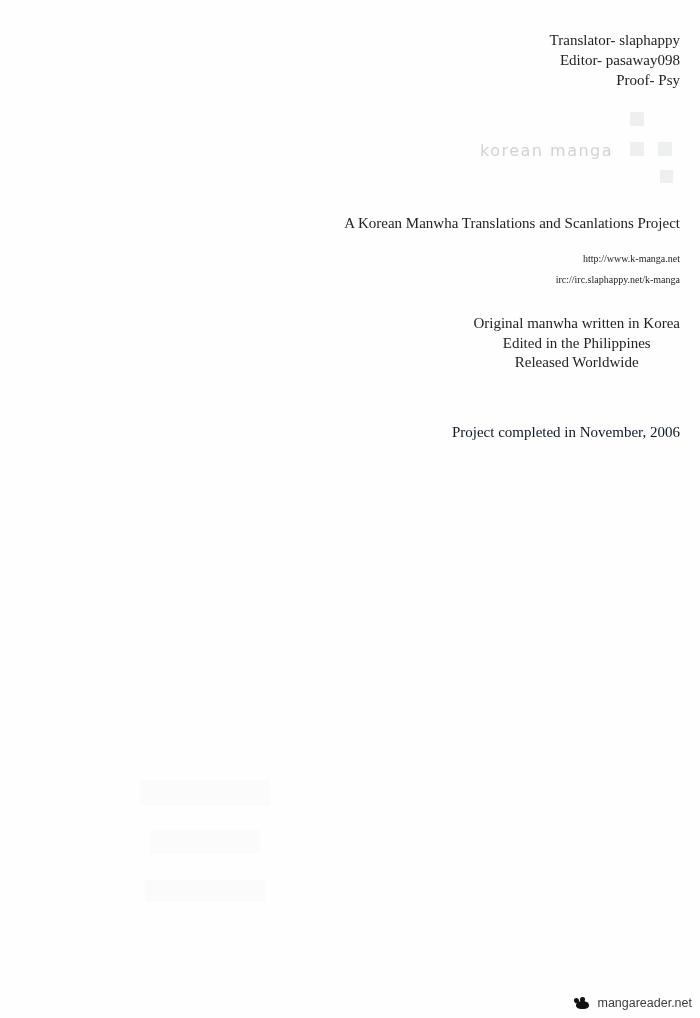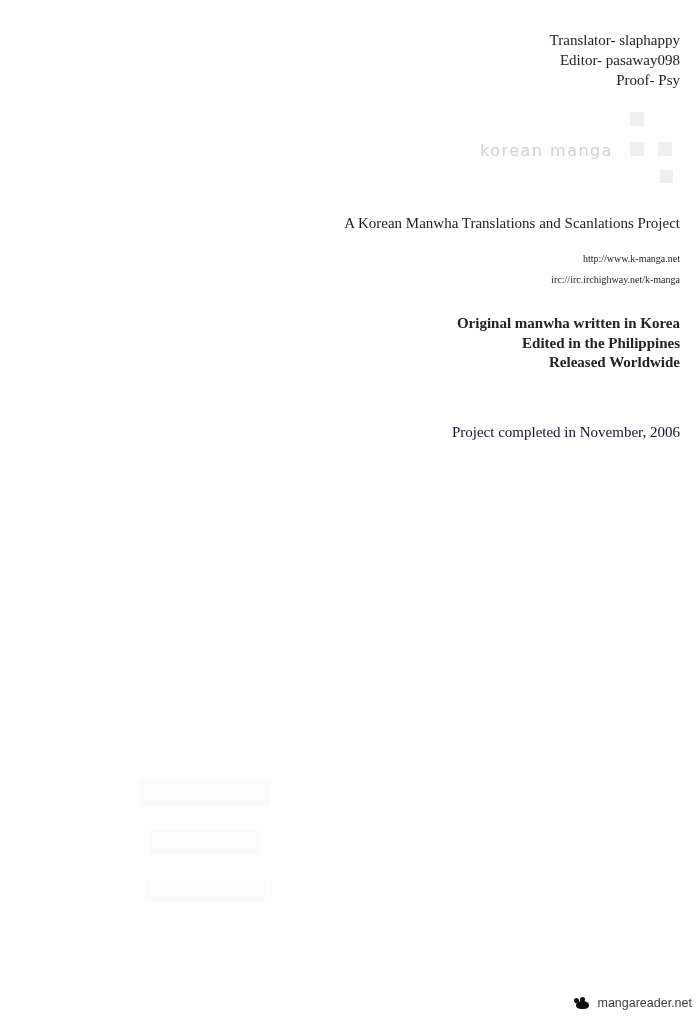--- a/index.html
+++ b/index.html
@@ -92,25 +92,24 @@
     font-size: 10px;
     line-height: 21px;
     color: #232323;
   }
 
   
   .production {
     position: absolute;
     right: 20px;
     top: 314px;
-    text-align: right;
+    text-align: center;
     font-size: 15px;
     line-height: 19.5px;
     color: #232323;
-    font-weight: bold;
   }
 
   
   .completion {
     position: absolute;
     right: 20px;
     top: 424px;
     font-size: 15px;
     color: #0f172a;
   }
@@ -166,21 +165,21 @@
     <div class="logo-sq sq1"></div>
     <div class="logo-sq sq2"></div>
     <div class="logo-sq sq3"></div>
     <div class="logo-sq sq4"></div>
   </div>
 
   <div class="tagline">A Korean Manwha Translations and Scanlations Project</div>
 
   <div class="links">
     <div>http://www.k-manga.net</div>
-    <div>irc://irc.irchighway.net/k-manga</div>
+    <div>irc://irc.slaphappy.net/k-manga</div>
   </div>
 
   <div class="production">
     <div>Original manwha written in Korea</div>
     <div>Edited in the Philippines</div>
     <div>Released Worldwide</div>
   </div>
 
   <div class="completion">Project completed in November, 2006</div>
 

